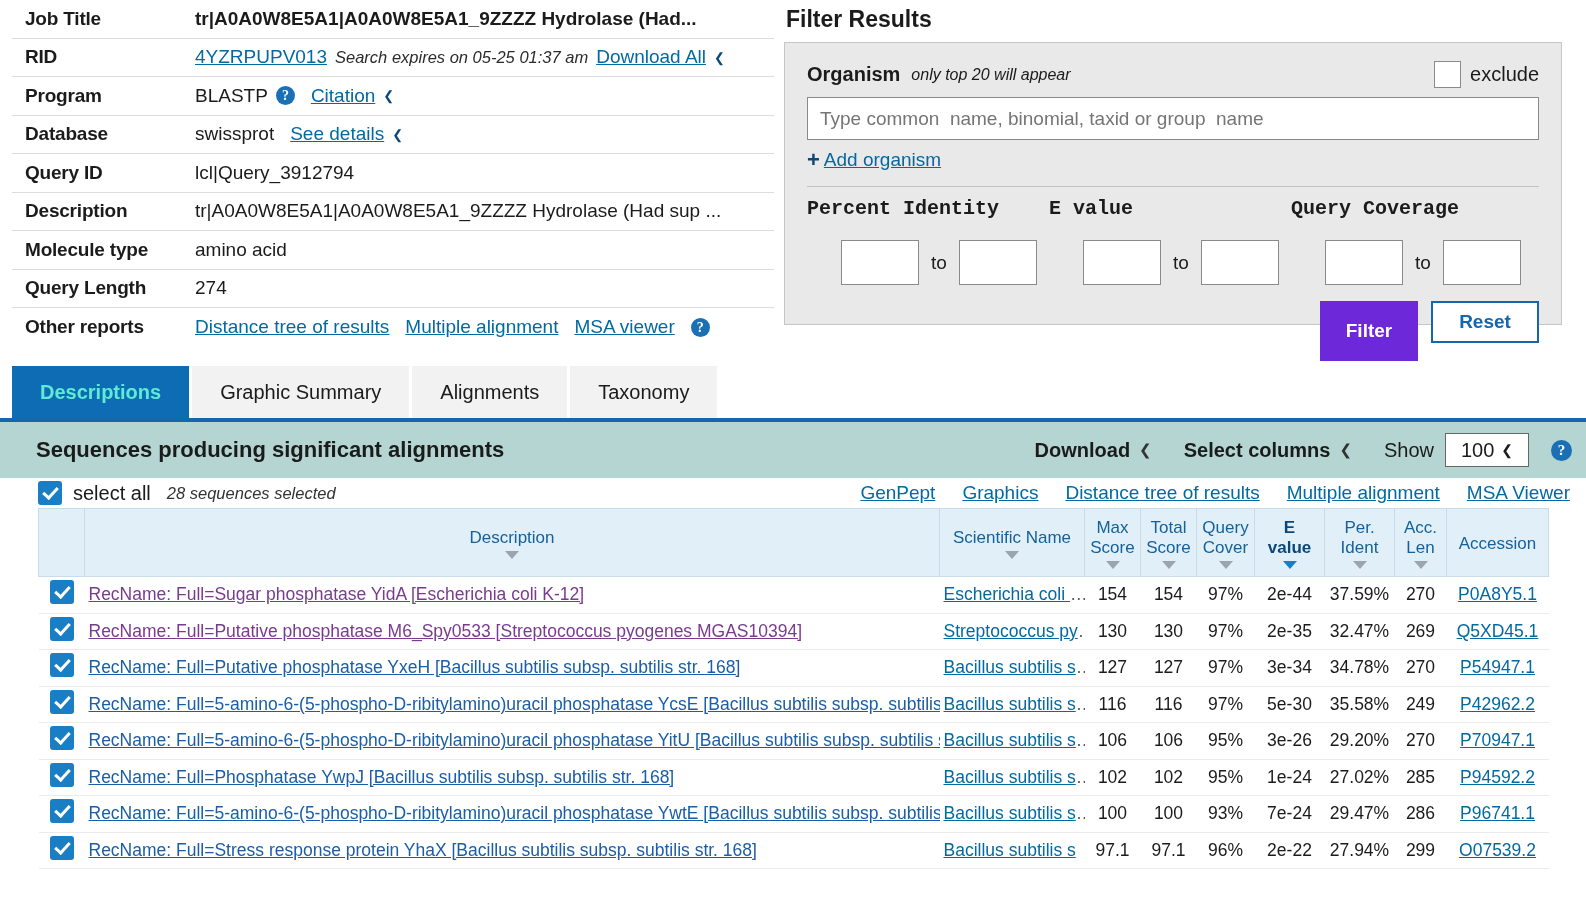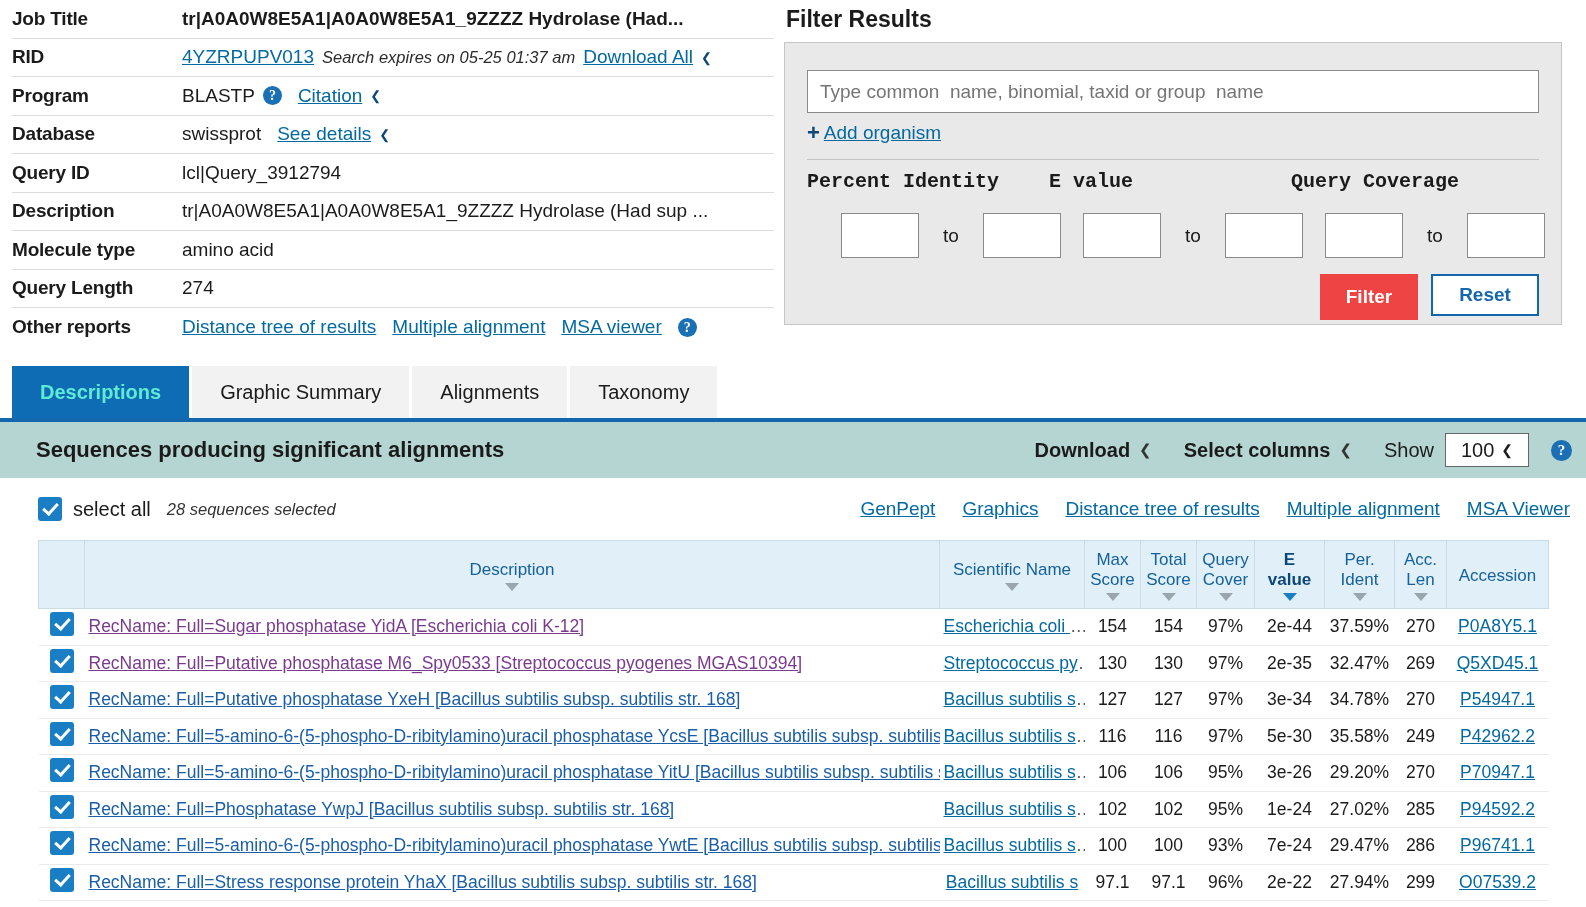--- a/index.html
+++ b/index.html
@@ -21,20 +21,21 @@
   .inforow {
     display: flex; align-items: center;
     height: 38.5px;
     border-bottom: 1px solid #dcdcdc;
   }
   .inforow:last-child { border-bottom: none; }
   .infolabel {
     width: 170px; flex: 0 0 170px;
     font-size: 19px; font-weight: bold; color: #1b1b1b;
     letter-spacing: -0.2px;
+    margin-left: 13px;
   }
   .infoval {
     font-size: 19px; color: #1b1b1b;
     display: flex; align-items: center; gap: 8px;
     white-space: nowrap; overflow: hidden;
   }
   .infoval.bold { font-weight: bold; }
   .infoval a { font-size: 19px; }
   .small-italic { font-style: italic; font-size: 16.5px; color: #2b2b2b; }
   .qmark {
@@ -69,27 +70,27 @@
   }
   #add-org { margin-top: 7px; font-size: 19px; display: flex; align-items: center; gap: 4px; }
   .plus { color: #0b4778; font-weight: bold; font-size: 22px; }
   #divider { border-top: 1px solid #c2c2c2; margin: 13px 0 10px 0; }
   .numrow { display: flex; }
   .numgrp { }
   .numgrp.pid { width: 242px; }
   .numgrp.ev  { width: 242px; }
   .numgrp.qc  { width: 242px; }
   .numlabel { font-size: 20px; font-weight: bold; margin-bottom: 20px; font-family: Liberation Mono, monospace; }
-  .numfields { display: flex; align-items: center; gap: 24px; padding-left: 34px; }
+  .numfields { display: flex; align-items: center; gap: 12px; padding-left: 34px; }
   .numbox { width: 78px; height: 45px; border: 1px solid #8a8a8a; background: #fff; }
   .to { font-size: 19px; }
   .btnrow { display: flex; justify-content: flex-end; gap: 13px; margin-top: 16px; }
   #filter-btn {
-    background: #ef4444; color: #fff; border: none;
-    width: 98px; height: 46px; font-size: 19px; font-weight: bold;
+    background: #6d28d9; color: #fff; border: none;
+    width: 98px; height: 60px; font-size: 19px; font-weight: bold;
     font-family: "Liberation Sans", sans-serif; cursor: pointer;
   }
   #reset-btn {
     background: #fff; color: #1267ad; border: 2px solid #1267ad;
     width: 108px; height: 42px; font-size: 19px; font-weight: bold;
     font-family: "Liberation Sans", sans-serif; cursor: pointer;
   }
 
   
   #tabs {
@@ -123,21 +124,21 @@
     font-size: 20px; cursor: pointer; margin-right: 22px;
   }
   .qmark2 {
     display: inline-block; width: 21px; height: 21px; border-radius: 50%;
     background: #1a6fb5; color: #fff; font-size: 15px; font-weight: bold;
     text-align: center; line-height: 21px; font-family: "Liberation Serif", serif;
   }
 
   
   #selbar {
-    height: 62px; display: flex; align-items: center;
+    height: 30px; display: flex; align-items: center;
     padding: 0 16px 0 38px; background: #fff; text-align: right;
   }
   .cb-on {
     width: 24px; height: 24px; background: #1a7ec4; border-radius: 3px;
     position: relative; flex: 0 0 24px; cursor: pointer;
   }
   .cb-on::after {
     content: ""; position: absolute; left: 8px; top: 3px;
     width: 6px; height: 12px; border: solid #fff;
     border-width: 0 3px 3px 0; transform: rotate(42deg);
@@ -161,21 +162,21 @@
            border-top: 8px solid #9aa5ad; margin-top: 4px; }
   .arrow.blue { border-top-color: #1a7ec4; }
   tbody td {
     border-bottom: 1px solid #ebebeb; font-size: 17.5px;
     height: 36.5px; padding: 0 4px; color: #1b1b1b;
     white-space: nowrap; overflow: hidden;
   }
   td.c { text-align: center; }
   td.desc a { font-size: 17.5px; color: #1a5ea8; }
   td.desc a.visited { color: #7a3b8f; }
-  td.sci { text-align: center; }
+  td.sci { text-align: left; }
   td.sci a { font-size: 17.5px; }
   td.acc { text-align: center; }
   td.acc a { font-size: 17.5px; }
   .trunc { color: #555; }
   .cbcell { width: 46px; text-align: center; }
   .cbcell .cb-on { display: inline-block; }
 </style>
 </head>
 <body>
 
@@ -245,20 +246,28 @@
         <a href="#">MSA viewer</a>
         <span class="qmark">?</span>
       </div>
     </div>
   </div>
 
   <div id="filterwrap">
     <div id="filter-title">Filter Results</div>
     <div id="filterbox">
 
+      <div class="org-head">
+        <span class="org-label">Organism</span>
+        <span class="org-note">only top 20 will appear</span>
+        <span class="exclude-wrap">
+          <span class="cb-empty"></span>
+          <span class="exclude-label">exclude</span>
+        </span>
+      </div>
 
       <input id="org-input" type="text" placeholder="Type common  name, binomial, taxid or group  name" style="">
 
       <div id="add-org">
         <span class="plus">+</span>
         <a href="#">Add organism</a>
       </div>
 
       <div id="divider"></div>
 

